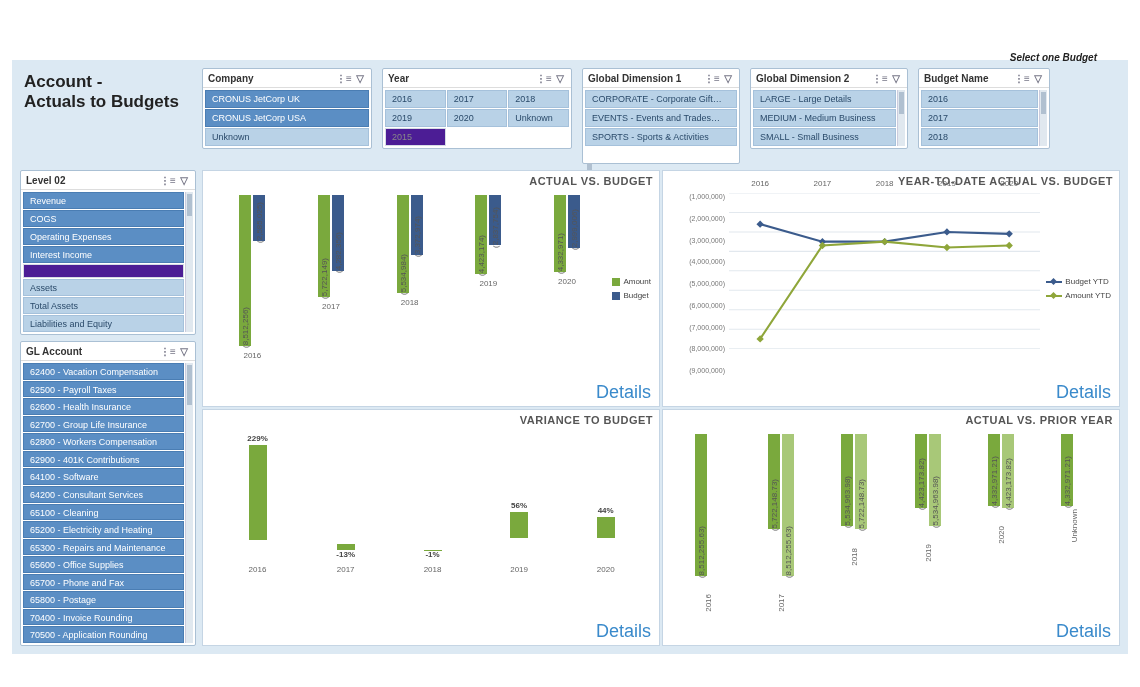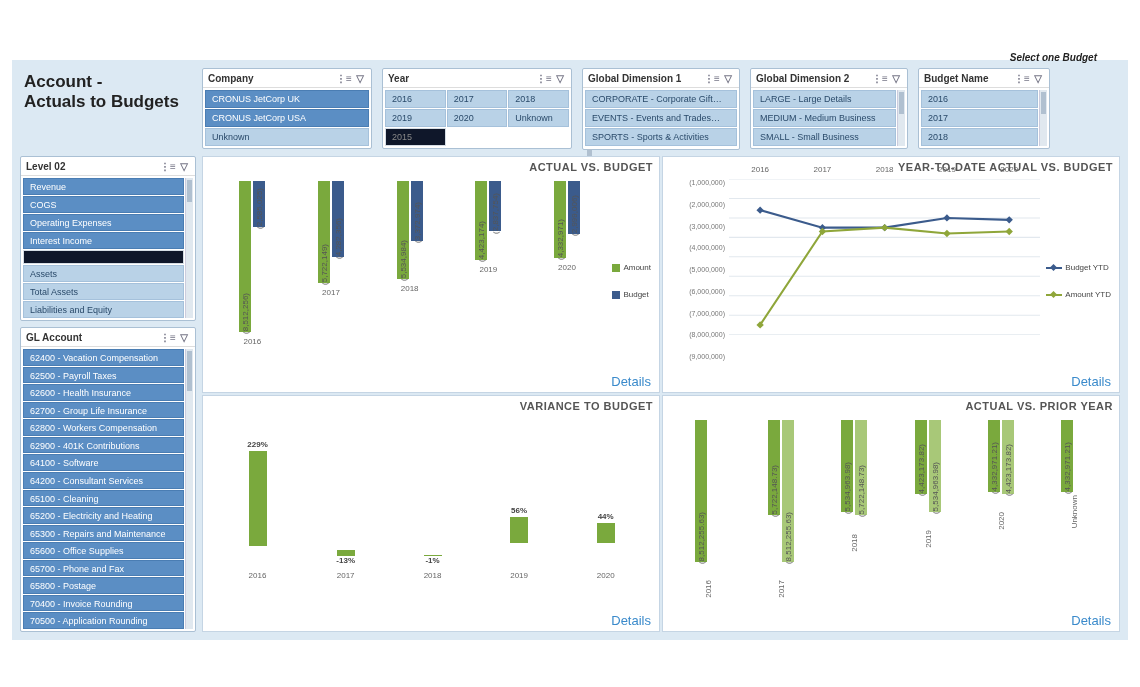--- a/index.html
+++ b/index.html
@@ -9,45 +9,45 @@
 .title-block h1 { font-size: 17px; font-weight: bold; color: #222; line-height: 1.2; }
 .top-slicers { grid-column: 2; grid-row: 1; display: flex; gap: 10px; align-items: flex-start; position: relative; }
 .slicer { background: #fff; border: 1px solid #aac0d4; border-radius: 2px; position: relative; }
 .slicer-hdr { display: flex; justify-content: space-between; align-items: center; padding: 3px 5px; font-size: 10px; font-weight: bold; color: #333; border-bottom: 1px solid #ddd; }
 .slicer-icons { display: flex; gap: 4px; }
 .slicer-icons span { width: 12px; height: 12px; display: inline-flex; align-items: center; justify-content: center; color: #778; cursor: pointer; font-size: 10px; }
 .slicer-body { padding: 2px; display: flex; flex-direction: column; gap: 1px; }
 .slicer-body.grid3 { display: grid; grid-template-columns: repeat(3, 1fr); gap: 1px; }
 .sl-item { background: #5b8ec4; color: #fff; padding: 3px 6px; border: 1px solid #4a7db3; font-size: 9px; cursor: pointer; white-space: nowrap; overflow: hidden; text-overflow: ellipsis; }
 .sl-item.light { background: #b9d2e7; color: #2a4a6a; border-color: #a5c1db; }
-.sl-item.dim { background: #0f172a; color: #888; border-color: #d5dde5; }
+.sl-item.dim { background: #4c1d95; color: #888; border-color: #d5dde5; }
 .budget-note { position: absolute; right: 23px; top: -16px; font-style: italic; font-weight: bold; font-size: 10px; color: #222; }
 .left-col { grid-column: 1; grid-row: 2; display: flex; flex-direction: column; gap: 6px; }
 .left-col .slicer { width: 100%; }
 .level-body, .gl-body { max-height: 140px; overflow-y: auto; justify-content: flex-end; }
 .gl-body { max-height: 280px; }
 .right-grid { grid-column: 2; grid-row: 2; display: grid; grid-template-columns: 1fr 1fr; grid-template-rows: 1fr 1fr; gap: 2px; }
 .chart-card { background: #fff; border: 1px solid #c5d5e4; position: relative; padding: 4px 6px 18px 6px; display: flex; flex-direction: column; }
 .chart-title { text-align: right; font-size: 11px; font-weight: bold; color: #555; letter-spacing: 0.5px; margin-bottom: 2px; }
-.details-link { position: absolute; bottom: 3px; right: 8px; color: #3a8acb; font-size: 13px; cursor: pointer; }
+.details-link { position: absolute; bottom: 3px; right: 8px; color: #3a8acb; font-size: 18px; cursor: pointer; }
 .chart-area { flex: 1; position: relative; display: flex; }
 .bars-wrap { flex: 1; display: flex; align-items: flex-start; justify-content: space-around; padding: 6px 4px 14px 4px; position: relative; }
 .bar-group { display: flex; align-items: flex-start; gap: 2px; position: relative; }
 .bar { width: 12px; position: relative; }
 .bar.green { background: #7aa93d; }
 .bar.blue { background: #3b5b8c; }
 .bar.lgreen { background: #a8c878; }
 .bar-lbl { writing-mode: vertical-rl; transform: rotate(180deg); font-size: 8px; color: #555; position: absolute; bottom: -2px; left: 50%; margin-left: -4px; white-space: nowrap; }
 .cat-lbl { position: absolute; bottom: -14px; left: 50%; transform: translateX(-50%); font-size: 8px; color: #666; }
 .legend { font-size: 8px; color: #444; padding: 4px 2px; display: flex; flex-direction: column; gap: 5px; justify-content: center; }
-.legend-item { display: flex; align-items: center; gap: 3px; white-space: nowrap; margin-top: 13px; }
+.legend-item { display: flex; align-items: center; gap: 3px; white-space: nowrap; }
 .legend-sw { width: 8px; height: 8px; display: inline-block; }
 .legend-ln { width: 16px; height: 2px; display: inline-block; position: relative; }
 .legend-ln::after { content: ''; width: 5px; height: 5px; position: absolute; left: 5px; top: -2px; transform: rotate(45deg); background: inherit; }
-.variance-wrap { flex: 1; display: flex; align-items: center; justify-content: space-around; padding: 6px 4px 14px 4px; position: relative; }
+.variance-wrap { flex: 1; display: flex; align-items: flex-start; justify-content: space-around; padding: 6px 4px 14px 4px; position: relative; }
 .var-group { display: flex; flex-direction: column; align-items: center; position: relative; height: 100%; justify-content: flex-end; }
 .var-bar { width: 18px; background: #7aa93d; }
 .var-lbl { font-size: 8px; color: #444; margin-bottom: 2px; font-weight: bold; }
 .var-cat { font-size: 8px; color: #666; margin-top: 4px; }
 .line-chart { flex: 1; position: relative; }
 .y-axis { position: absolute; left: 0; top: 4px; bottom: 14px; width: 56px; display: flex; flex-direction: column; justify-content: space-between; text-align: right; font-size: 7px; color: #777; }
 .plot { position: absolute; left: 60px; right: 4px; top: 4px; bottom: 14px; }
 .x-labels { position: absolute; left: 60px; right: 4px; top: -10px; display: flex; justify-content: space-around; font-size: 8px; color: #666; }
 .scroll-ind { width: 8px; background: #e0e8ef; border-left: 1px solid #ccd; position: relative; }
 .scroll-thumb { position: absolute; left: 1px; right: 1px; background: #b0c0d0; top: 2px; height: 22px; }
@@ -103,21 +103,21 @@
     </div>
 
     <div class="slicer" style="width:158px">
       <div class="slicer-hdr">
         <span>Global Dimension 1</span>
         <span class="slicer-icons">
           <span>⋮≡</span>
           <span>▽</span>
         </span>
       </div>
-      <div class="slicer-body" style="display:flex;gap:1px">
+      <div class="slicer-body" style="display:flex;gap:15px">
         <div style="flex:1;display:flex;flex-direction:column;gap:1px">
           <div class="sl-item light">CORPORATE - Corporate Gift…</div>
           <div class="sl-item light">EVENTS - Events and Trades…</div>
           <div class="sl-item light">SPORTS - Sports &amp; Activities</div>
         </div>
         <div class="scroll-ind">
             <div class="scroll-thumb"></div>
           </div>
       </div>
     </div>

